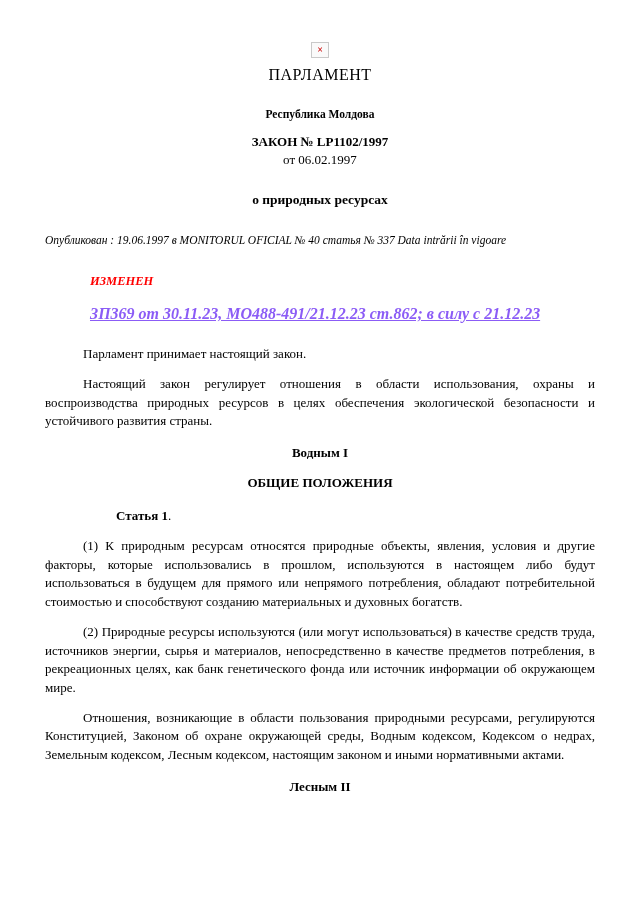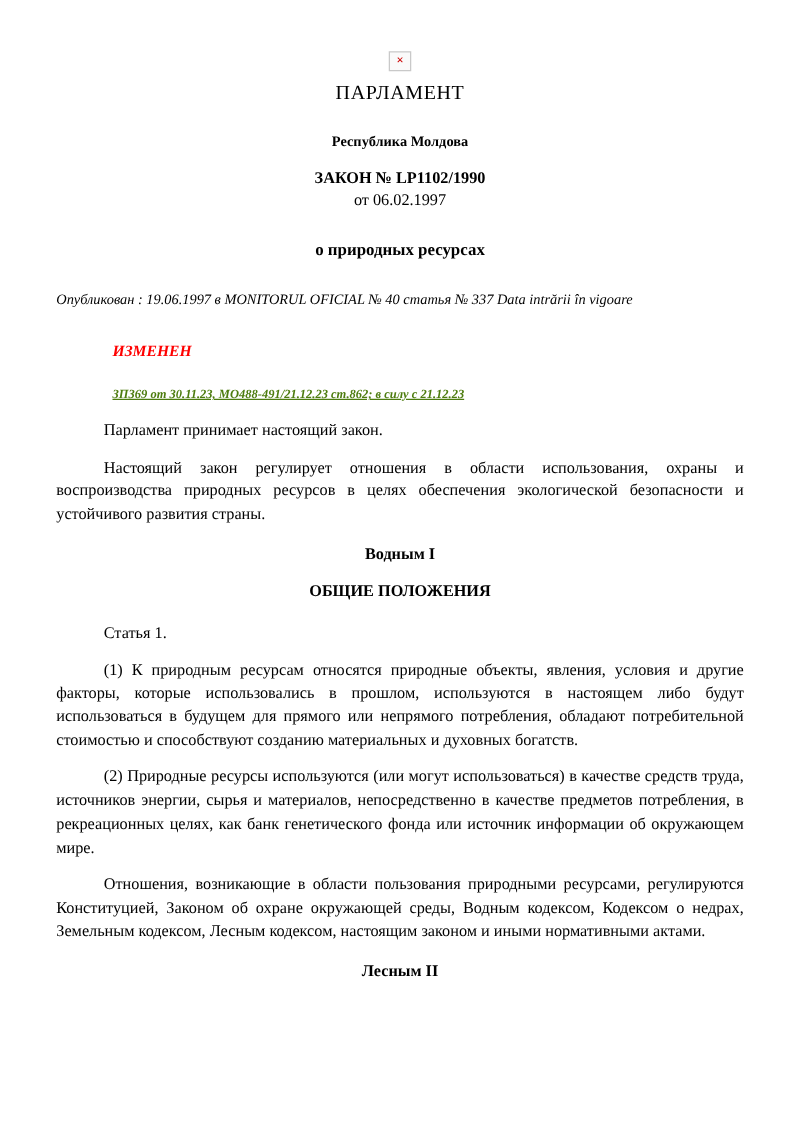--- a/index.html
+++ b/index.html
@@ -60,34 +60,34 @@
     font-weight: bold;
     margin-bottom: 26px;
   }
   .published {
     font-size: 11.5px;
     text-align: left;
     margin-bottom: 28px;
     font-style: italic;
   }
 
-  .amend-block { margin-left: 45px; margin-bottom: 12px; }
+  .amend-block { margin-left: 45px; margin-bottom: 22px; }
   .amended-label {
     color: #ff0000;
     font-style: italic;
     font-weight: bold;
     font-size: 12.5px;
     margin-bottom: 16px;
   }
   .amend-link {
     display: inline-block;
-    color: #4d7c0f;
+    color: #8b5cf6;
     font-style: italic;
     font-weight: bold;
-    font-size: 10px;
+    font-size: 16px;
     text-decoration: underline;
     cursor: pointer;
   }
 
   p.body-par {
     font-size: 13px;
     line-height: 1.44;
     text-align: justify;
     text-indent: 38px;
     margin-bottom: 11px;
@@ -99,36 +99,36 @@
     font-weight: bold;
     text-align: center;
     margin: 14px 0 14px 0;
   }
   .chapter-title {
     font-size: 13px;
     font-weight: bold;
     text-align: center;
     margin-bottom: 16px;
   }
-  .bold { font-weight: normal; }
+  .bold { font-weight: bold; margin-left: 33px; }
 </style>
 </head>
 <body>
 
 <div class="page">
 
   <div class="broken-img-wrap">
     <span class="broken-img">×</span>
   </div>
 
   <div class="center parliament">ПАРЛАМЕНТ</div>
 
   <div class="center republic">Республика Молдова</div>
 
-  <div class="center law-no">ЗАКОН № LP1102/1990</div>
+  <div class="center law-no">ЗАКОН № LP1102/1997</div>
 
   <div class="center law-date">от 06.02.1997</div>
 
   <div class="center subject">о природных ресурсах</div>
 
   <div class="published">Опубликован : 19.06.1997 в MONITORUL OFICIAL № 40 статья № 337 Data intrării în vigoare</div>
 
   <div class="amend-block">
     <div class="amended-label">ИЗМЕНЕН</div>
     <a class="amend-link">ЗП369 от 30.11.23, МО488-491/21.12.23 ст.862; в силу с 21.12.23</a>

